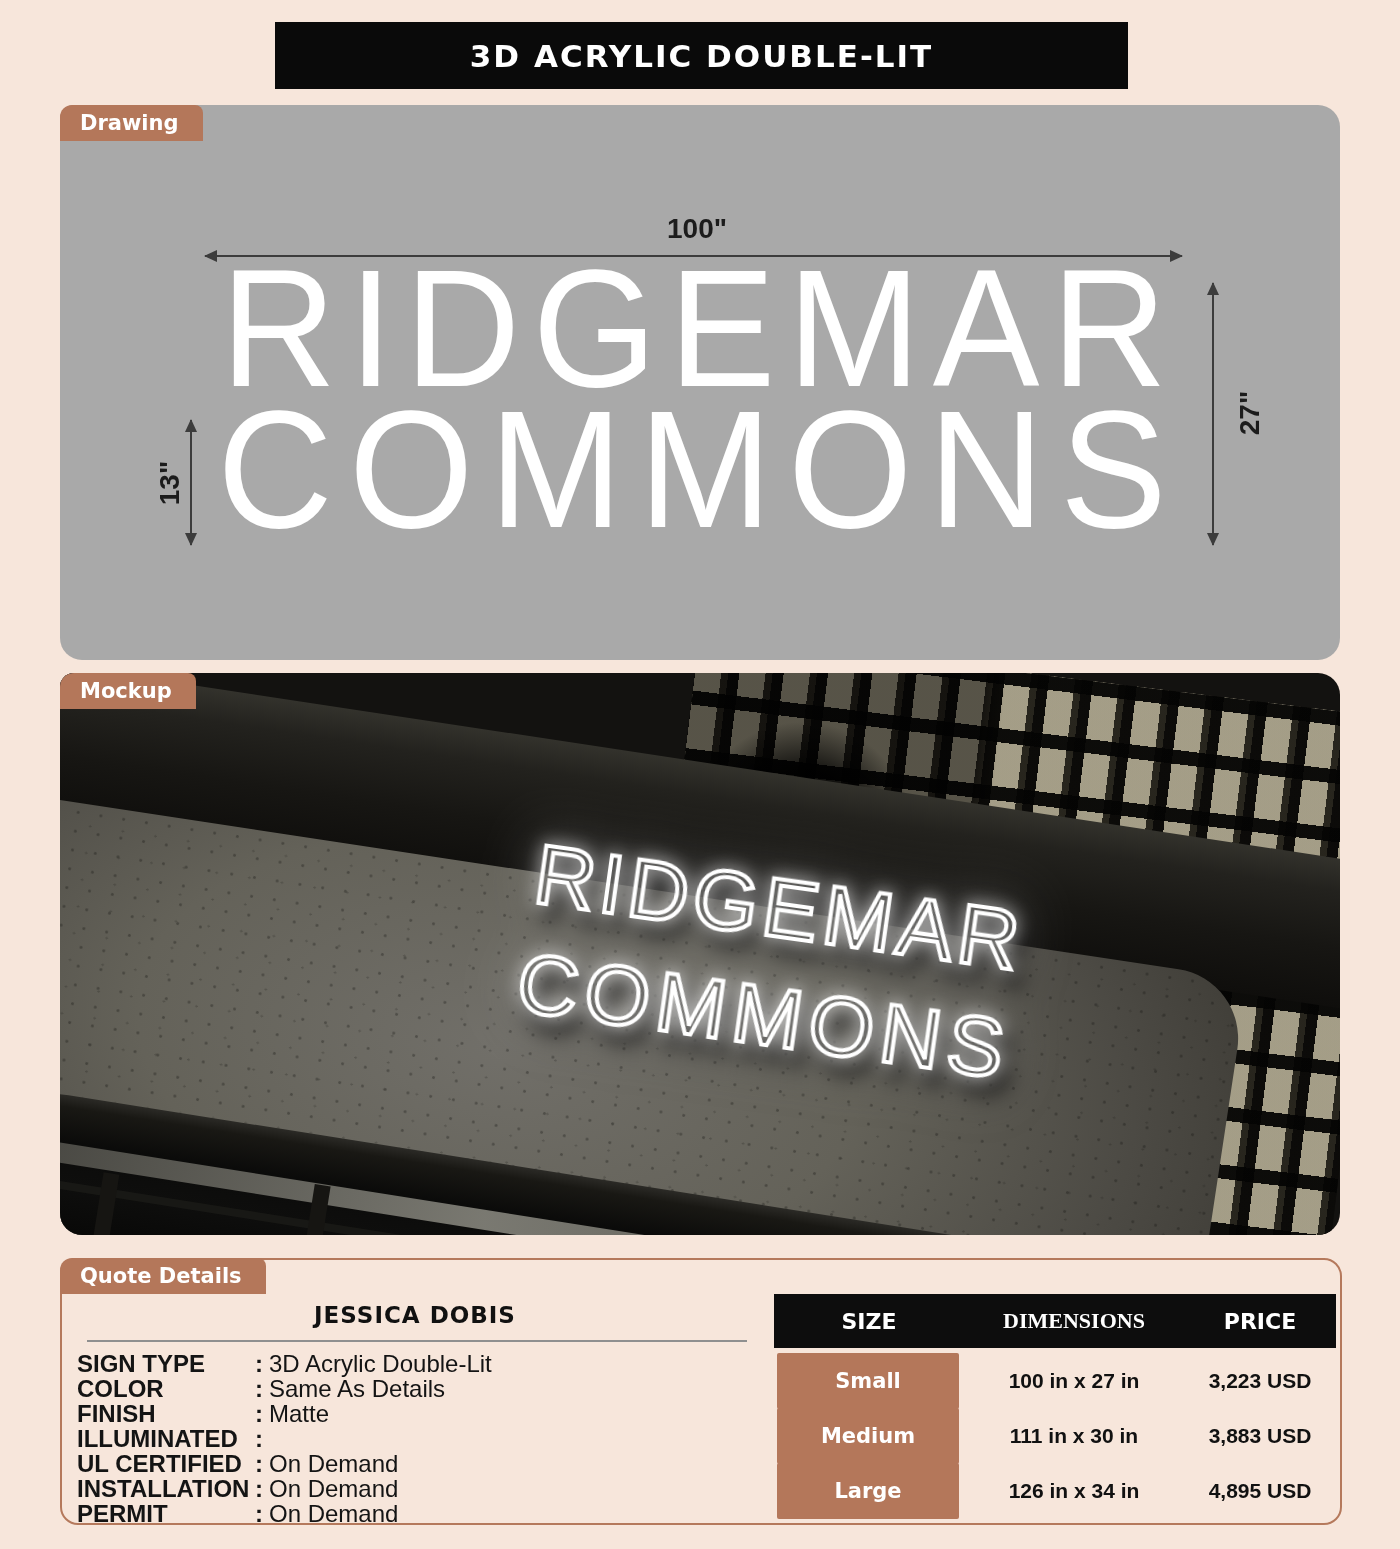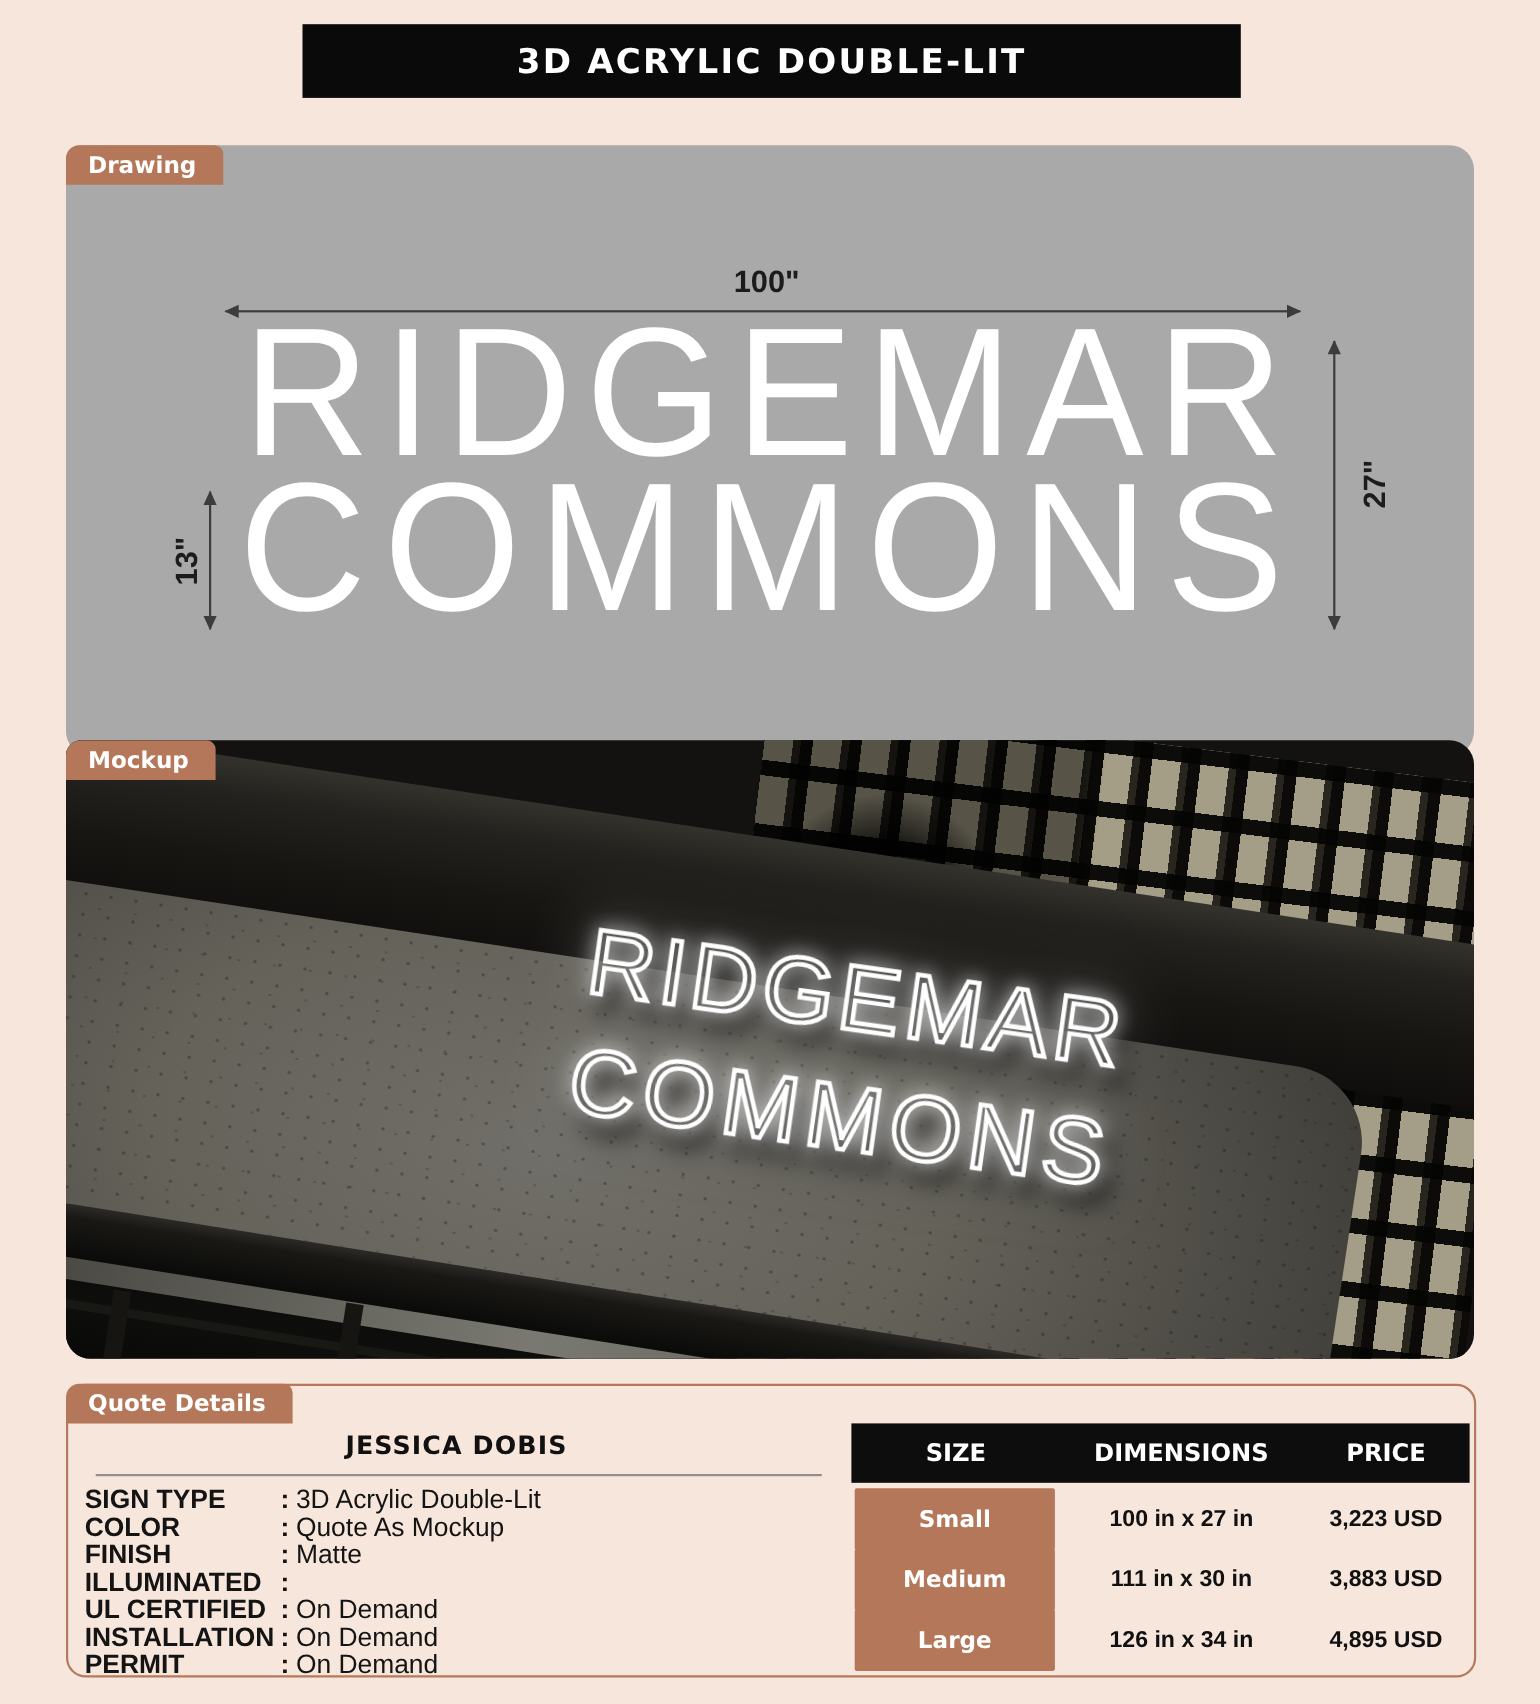--- a/index.html
+++ b/index.html
@@ -28,21 +28,21 @@
     padding:0 24px 0 20px;
     border-radius:12px 8px 0 0;
     font-family:"DejaVu Sans", sans-serif;
     font-weight:bold;font-size:21px;
     z-index:60;
   }
 
   
   .drawing-panel{
     left:60px;top:105px;width:1280px;height:555px;
-    background:#a9a9a9;border-radius:14px 22px 22px 22px;margin-top:27px;
+    background:#a9a9a9;border-radius:14px 22px 22px 22px;
   }
   .sign-line{
     position:absolute;left:0;width:1280px;text-align:center;
     color:#ffffff;font-weight:400;line-height:1;
     font-family:"Liberation Sans", sans-serif;
     transform:scale(1.0,1.04);
   }
   .sign-line.l1{top:144px;font-size:160px;letter-spacing:12px;}
   .sign-line.l2{top:285px;font-size:160px;letter-spacing:16px;}
 
@@ -174,21 +174,21 @@
   .dvalue{flex:1;}
   .price-table{
     position:absolute;left:712px;top:34px;width:562px;
   }
   .pt-header{
     display:flex;height:54px;background:#0d0d0d;color:#fff;
     font-family:"DejaVu Sans", sans-serif;font-weight:bold;font-size:22px;
     align-items:center;
   }
   .pt-header .c1{width:190px;text-align:center;}
-  .pt-header .c2{width:220px;text-align:center;}
+  .pt-header .c2{width:220px;text-align:center;font-family:Liberation Serif, serif;}
   .pt-header .c3{width:152px;text-align:center;}
   .pt-row{
     display:flex;align-items:center;margin-top:11px;height:44px;
     font-weight:bold;font-size:21px;color:#111;
   }
   .pt-row .c1{width:190px;display:flex;justify-content:flex-start;}
   .size-btn{
     width:182px;height:56px;margin-left:3px;
     background:#b4775a;color:#fff;border:none;border-radius:2px;
     font-family:"DejaVu Sans", sans-serif;font-weight:bold;font-size:21px;
@@ -268,21 +268,21 @@
 
       <div class="detail-row">
         <span class="dlabel">SIGN TYPE</span>
         <span class="dcolon">:</span>
         <span class="dvalue">3D Acrylic Double-Lit</span>
       </div>
 
       <div class="detail-row">
         <span class="dlabel">COLOR</span>
         <span class="dcolon">:</span>
-        <span class="dvalue">Quote As Mockup</span>
+        <span class="dvalue">Same As Details</span>
       </div>
 
       <div class="detail-row">
         <span class="dlabel">FINISH</span>
         <span class="dcolon">:</span>
         <span class="dvalue">Matte</span>
       </div>
 
       <div class="detail-row">
         <span class="dlabel">ILLUMINATED</span>

